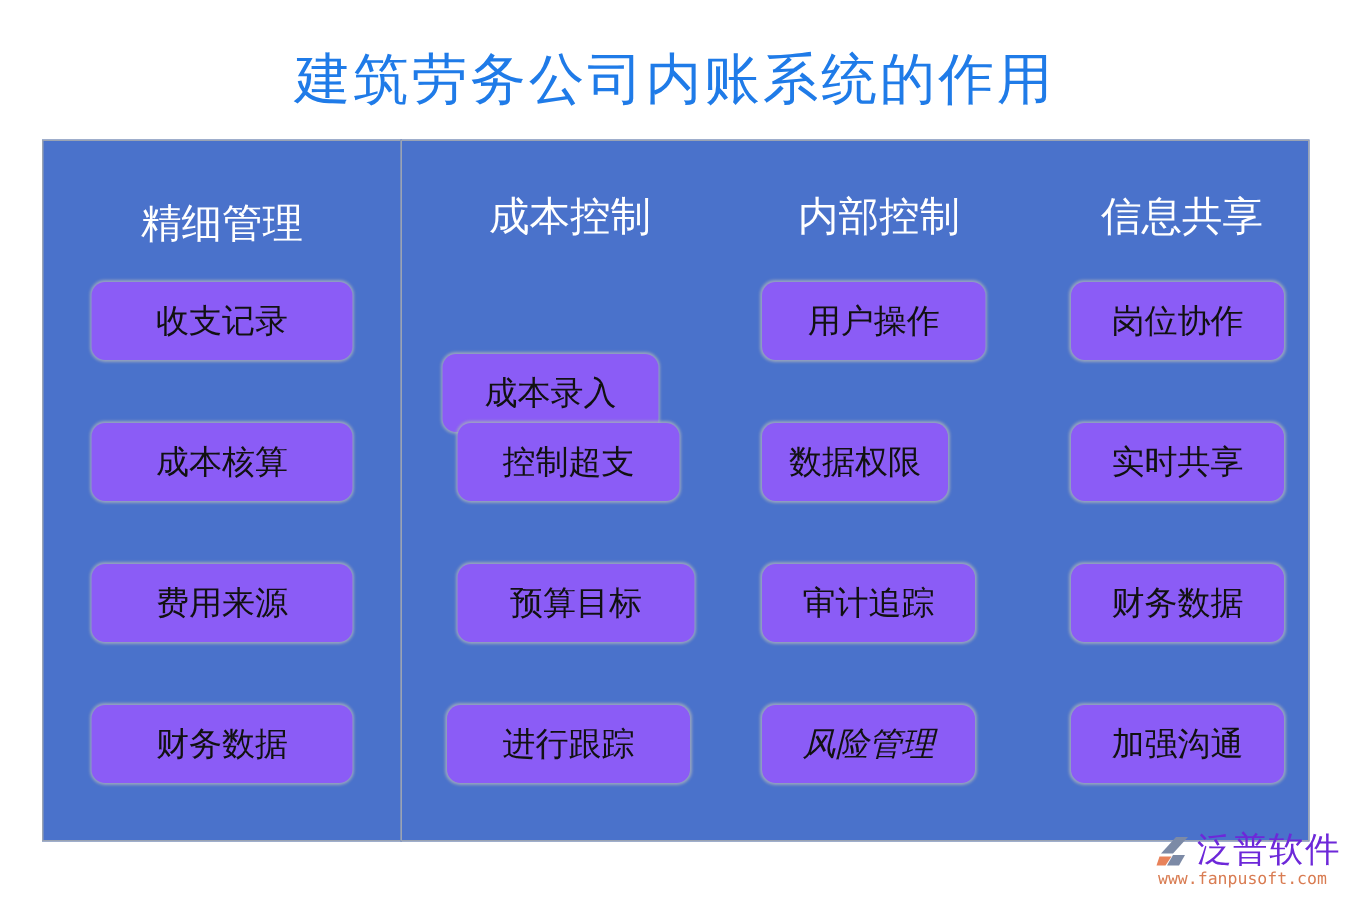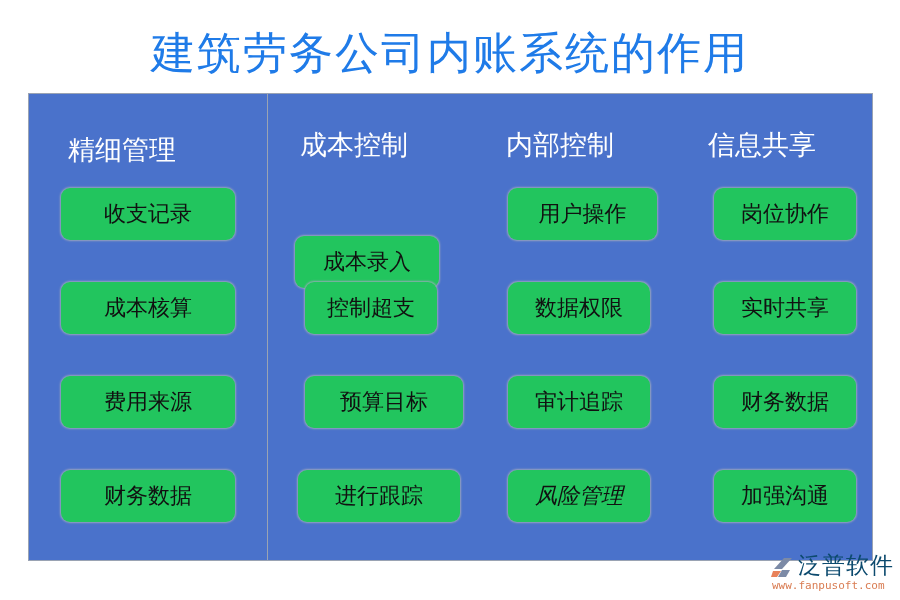--- a/index.html
+++ b/index.html
@@ -2,44 +2,44 @@
 <html><head>
 <meta charset="utf-8">
 <style>
   html, body { margin:0; padding:0; }
   body {
     width:900px; height:600px; background:#ffffff; position:relative; overflow:hidden;
     font-family: "DejaVu Serif", "Liberation Serif", serif;
   }
   .title {
     position:absolute; left:0; width:900px; top:28px; text-align:center;
-    font-size:44px; color:#1f7be8; letter-spacing:2px; line-height:50px;
+    font-size:37px; color:#1f7be8; letter-spacing:2px; line-height:50px;
     font-family: "DejaVu Sans", "Liberation Sans", sans-serif;
   }
   .panel {
     position:absolute; top:93px; height:468px; background:#4a72cb;
     border:1px solid #9aa3b3; box-sizing:border-box;
   }
   .panel.left { left:28px; width:240px; }
   .panel.right { left:267px; width:606px; }
   .col-title {
-    position:absolute; color:#ffffff; font-size:27px; text-align:left; line-height:34px;
+    position:absolute; color:#ffffff; font-size:27px; text-align:center; line-height:34px;
   }
   .box {
-    position:absolute; background:#22c55e; border-radius:9px;
+    position:absolute; background:#8b5cf6; border-radius:9px;
     box-shadow: 0 0 2px 1px rgba(160,170,190,0.9);
     color:#111111; font-size:22px; display:flex; align-items:center; justify-content:center;
     height:52px; cursor:pointer;
   }
   .logo {
     position:absolute; left:770px; top:552px; width:125px; height:44px;
   }
   .logo-text {
-    position:absolute; left:28px; top:0; font-size:23px; color:#0c4a6e; line-height:28px;
-    font-family: Liberation Serif, serif; letter-spacing:1px;
+    position:absolute; left:28px; top:0; font-size:23px; color:#6d28d9; line-height:28px;
+    font-family: Liberation Sans, sans-serif; letter-spacing:1px;
   }
   .logo-url {
     position:absolute; left:2px; top:28px; font-size:11px; color:#d97c52; line-height:12px;
     font-family: "DejaVu Sans Mono", "Liberation Mono", monospace;
   }
   .logo-mark { position:absolute; left:0; top:3px; }
 </style>
 </head>
 <body>
 
@@ -49,27 +49,27 @@
 <div class="panel right"></div>
 
 <div class="col-title" style="left:68px;top:133px;width:160px;">精细管理</div>
 <div class="box" style="left:61px;top:188px;width:174px;">收支记录</div>
 <div class="box" style="left:61px;top:282px;width:174px;text-align:center;">成本核算</div>
 <div class="box" style="left:61px;top:376px;width:174px;">费用来源</div>
 <div class="box" style="left:61px;top:470px;width:174px;">财务数据</div>
 
 <div class="col-title" style="left:300px;top:128px;width:160px;">成本控制</div>
 <div class="box" style="left:295px;top:188px;width:144px;margin-top:48px;">成本录入</div>
-<div class="box" style="left:305px;top:282px;width:132px;">控制超支</div>
+<div class="box" style="left:305px;top:282px;width:148px;">控制超支</div>
 <div class="box" style="left:305px;top:376px;width:158px;">预算目标</div>
 <div class="box" style="left:298px;top:470px;width:162px;">进行跟踪</div>
 
 <div class="col-title" style="left:506px;top:128px;width:160px;">内部控制</div>
 <div class="box" style="left:508px;top:188px;width:149px;">用户操作</div>
-<div class="box" style="left:508px;top:282px;width:142px;border-radius:10px;">数据权限</div>
+<div class="box" style="left:508px;top:282px;width:124px;">数据权限</div>
 <div class="box" style="left:508px;top:376px;width:142px;">审计追踪</div>
 <div class="box" style="left:508px;top:470px;width:142px;font-style:italic;">风险管理</div>
 
 <div class="col-title" style="left:708px;top:128px;width:160px;">信息共享</div>
 <div class="box" style="left:714px;top:188px;width:142px;">岗位协作</div>
 <div class="box" style="left:714px;top:282px;width:142px;">实时共享</div>
 <div class="box" style="left:714px;top:376px;width:142px;">财务数据</div>
 <div class="box" style="left:714px;top:470px;width:142px;">加强沟通</div>
 
 <div class="logo">

